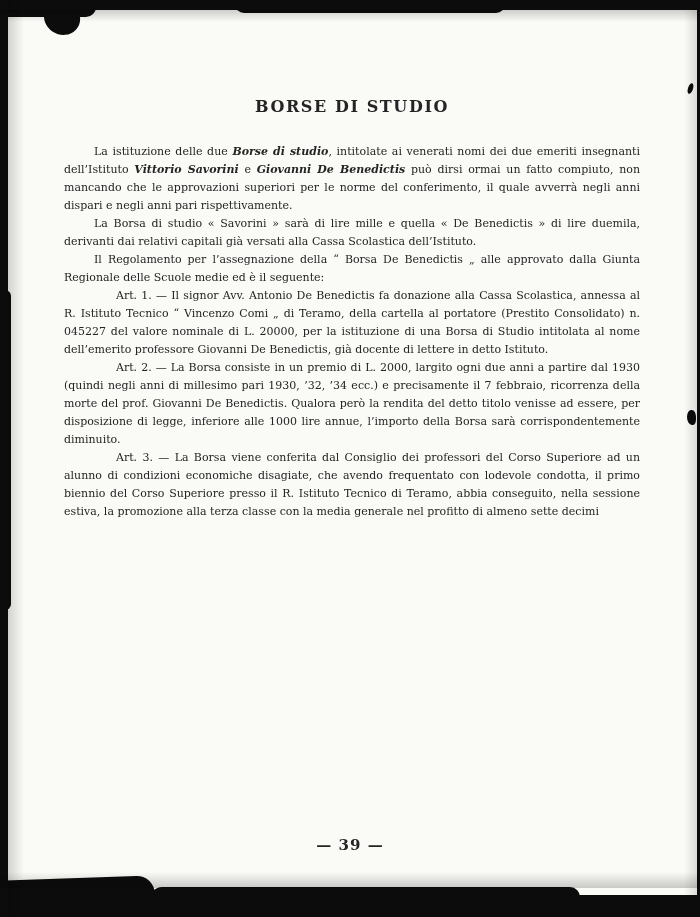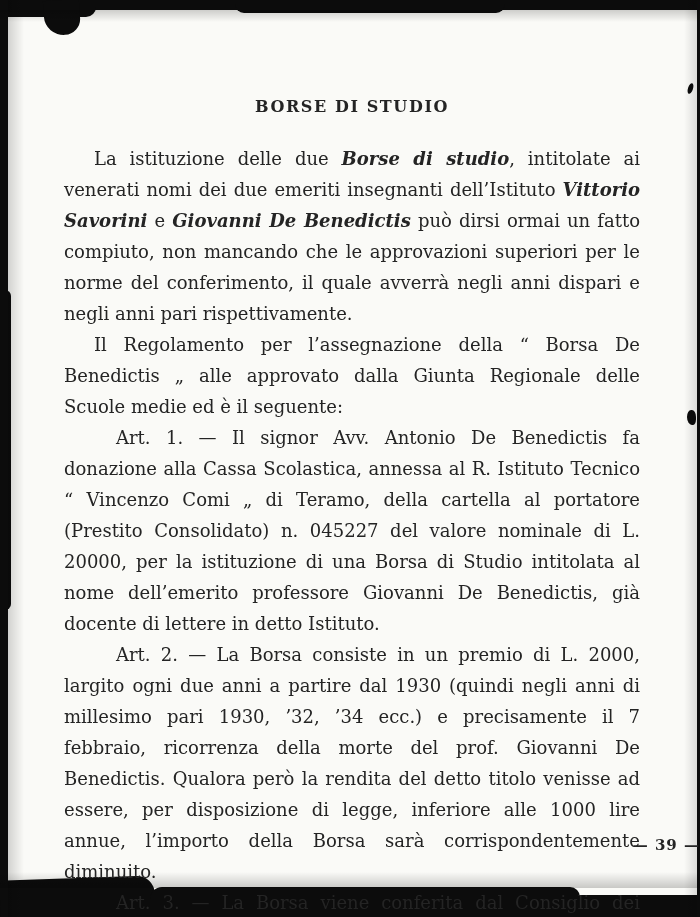--- a/index.html
+++ b/index.html
@@ -34,31 +34,31 @@
   .content{position:absolute;left:64px;top:97px;width:576px;}
   .title{
     margin:0 0 27px 0;
     text-align:center;
     font-size:16px;
     font-weight:bold;
     letter-spacing:1.6px;
   }
   .para{
     margin:0;
-    font-size:18px;
-    line-height:31px;
+    font-size:11px;
+    line-height:18px;
     text-align:justify;
     text-indent:30px;
   }
   .para.art{text-indent:52px;}
   .em{font-style:italic;font-weight:600;}
   .pagenum{
     position:absolute;
     left:0;top:836px;width:700px;
-    text-align:right;
+    text-align:center;
     font-size:15px;
     font-weight:bold;
     letter-spacing:1px;
   }
 </style>
 </head>
 <body>
 
 <div class="page">
 
@@ -76,20 +76,21 @@
   <div class="edge edge-bottom-mid"></div>
   <div class="shade shade-left"></div>
   <div class="shade shade-top"></div>
   <div class="shade shade-bottom"></div>
   <div class="shade shade-right"></div>
 
   <div class="content">
     <h1 class="title">BORSE DI STUDIO</h1>
     <div id="paragraphs">
         <p class="para"><span>La istituzione delle due </span><span class="em">Borse di studio</span><span>, intitolate ai venerati nomi dei due emeriti insegnanti dell’Istituto </span><span class="em">Vittorio Savorini</span><span> e </span><span class="em">Giovanni De Benedictis</span><span> può dirsi ormai un fatto compiuto, non mancando che le approvazioni superiori per le norme del conferimento, il quale avverrà negli anni dispari e negli anni pari rispettivamente.</span></p>
+        <p class="para"><span>La Borsa di studio « Savorini » sarà di lire mille e quella « De Benedictis » di lire duemila, derivanti dai relativi capitali già versati alla Cassa Scolastica dell’Istituto.</span></p>
         <p class="para"><span>Il Regolamento per l’assegnazione della “ Borsa De Benedictis „ alle approvato dalla Giunta Regionale delle Scuole medie ed è il seguente:</span></p>
         <p class="para art"><span>Art. 1. — Il signor Avv. Antonio De Benedictis fa donazione alla Cassa Scolastica, annessa al R. Istituto Tecnico “ Vincenzo Comi „ di Teramo, della cartella al portatore (Prestito Consolidato) n. 045227 del valore nominale di L. 20000, per la istituzione di una Borsa di Studio intitolata al nome dell’emerito professore Giovanni De Benedictis, già docente di lettere in detto Istituto.</span></p>
         <p class="para art"><span>Art. 2. — La Borsa consiste in un premio di L. 2000, largito ogni due anni a partire dal 1930 (quindi negli anni di millesimo pari 1930, ’32, ’34 ecc.) e precisamente il 7 febbraio, ricorrenza della morte del prof. Giovanni De Benedictis. Qualora però la rendita del detto titolo venisse ad essere, per disposizione di legge, inferiore alle 1000 lire annue, l’importo della Borsa sarà corrispondentemente diminuito.</span></p>
         <p class="para art"><span>Art. 3. — La Borsa viene conferita dal Consiglio dei professori del Corso Superiore ad un alunno di condizioni economiche disagiate, che avendo frequentato con lodevole condotta, il primo biennio del Corso Superiore presso il R. Istituto Tecnico di Teramo, abbia conseguito, nella sessione estiva, la promozione alla terza classe con la media generale nel profitto di almeno sette decimi</span></p>
       </div>
   </div>
 
   <div class="pagenum">— 39 —</div>
 
 </div>

